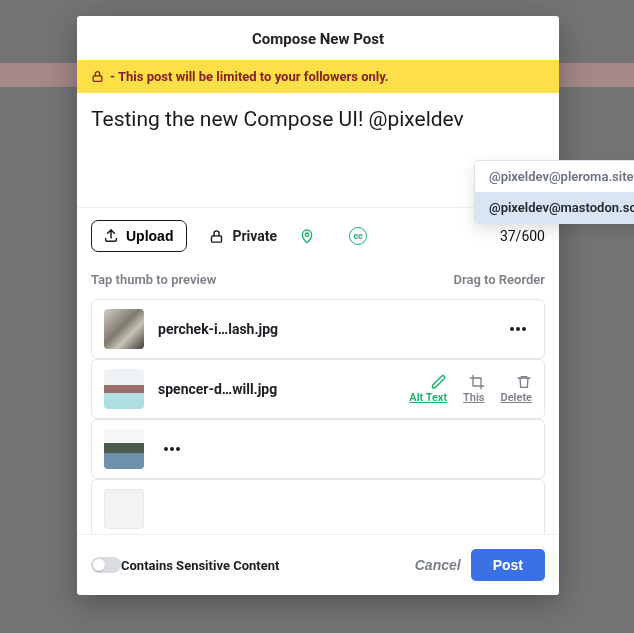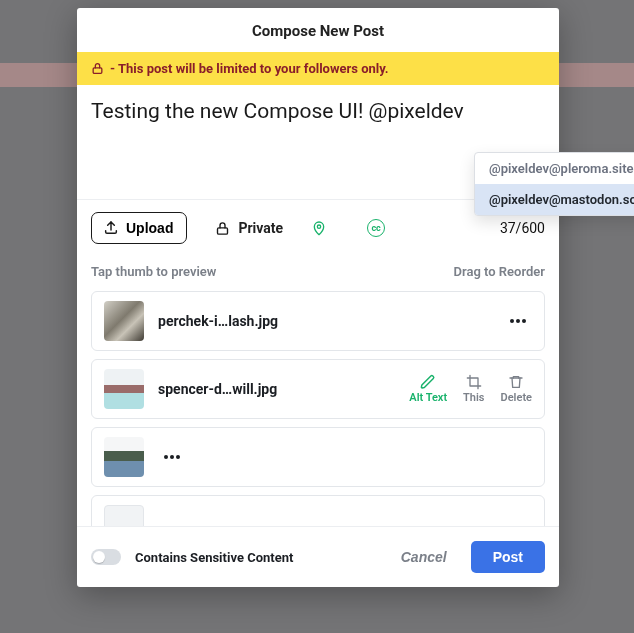--- a/index.html
+++ b/index.html
@@ -15,21 +15,21 @@
   position: absolute;
   top: 63px;
   left: 0;
   right: 0;
   height: 24px;
   background: #a58888;
 }
 .modal {
   position: absolute;
   left: 77px;
-  top: 8px;
+  top: 16px;
   width: 482px;
   background: #fff;
   border-radius: 3px;
   box-shadow: 0 8px 32px rgba(0,0,0,0.3);
   display: flex;
   flex-direction: column;
   overflow: visible;
 }
 .modal-title {
   text-align: center;
@@ -102,21 +102,21 @@
   background: #d9e4f5;
   color: #22272e;
 }
 
 
 .toolbar {
   display: flex;
   align-items: center;
   padding: 12px 14px 14px;
   border-top: 1px solid #eceef1;
-  gap: 28px;
+  gap: 22px;
   font-size: 14px;
   color: #222;
   position: relative;
 }
 .upload-btn {
   border: 1.5px solid #1a1a1a;
   border-radius: 7px;
   background: #fff;
   font-weight: 700;
   font-size: 14px;
@@ -161,21 +161,21 @@
   color: #7b8089;
   font-weight: 600;
   padding: 6px 0 12px;
 }
 .attach-card {
   border: 1px solid #e3e6ea;
   border-radius: 6px;
   display: flex;
   align-items: center;
   padding: 9px 12px;
-  margin-bottom: 8px;
+  margin-bottom: 0;
   gap: 14px;
   background: #fff;
 }
 .thumb {
   width: 40px;
   height: 40px;
   border-radius: 4px;
   flex-shrink: 0;
 }
 .thumb-1 { background: linear-gradient(135deg,#d2cfc6 0%,#7f7a6e 45%,#c8c3b7 65%,#3e3a32 100%); }
@@ -201,36 +201,36 @@
   background: #1b1e23;
 }
 .file-actions {
   display: flex;
   gap: 16px;
   align-items: flex-start;
 }
 .file-action {
   display: flex;
   flex-direction: column;
-  align-items: center;
+  align-items: flex-end;
   font-size: 11px;
   font-weight: 600;
   gap: 1px;
   cursor: pointer;
+  text-decoration: underline;
 }
 .file-action.alt { color: #19b26b; }
 .file-action.muted { color: #7b8089; }
 
 
 .footer {
   border-top: 1px solid #eceef1;
   padding: 14px;
   display: flex;
   align-items: center;
-  gap: 14px;
 }
 .toggle {
   width: 30px; height: 16px;
   background: #d9dde2;
   border-radius: 999px;
   position: relative;
   cursor: pointer;
 }
 .toggle .knob {
   position: absolute;

